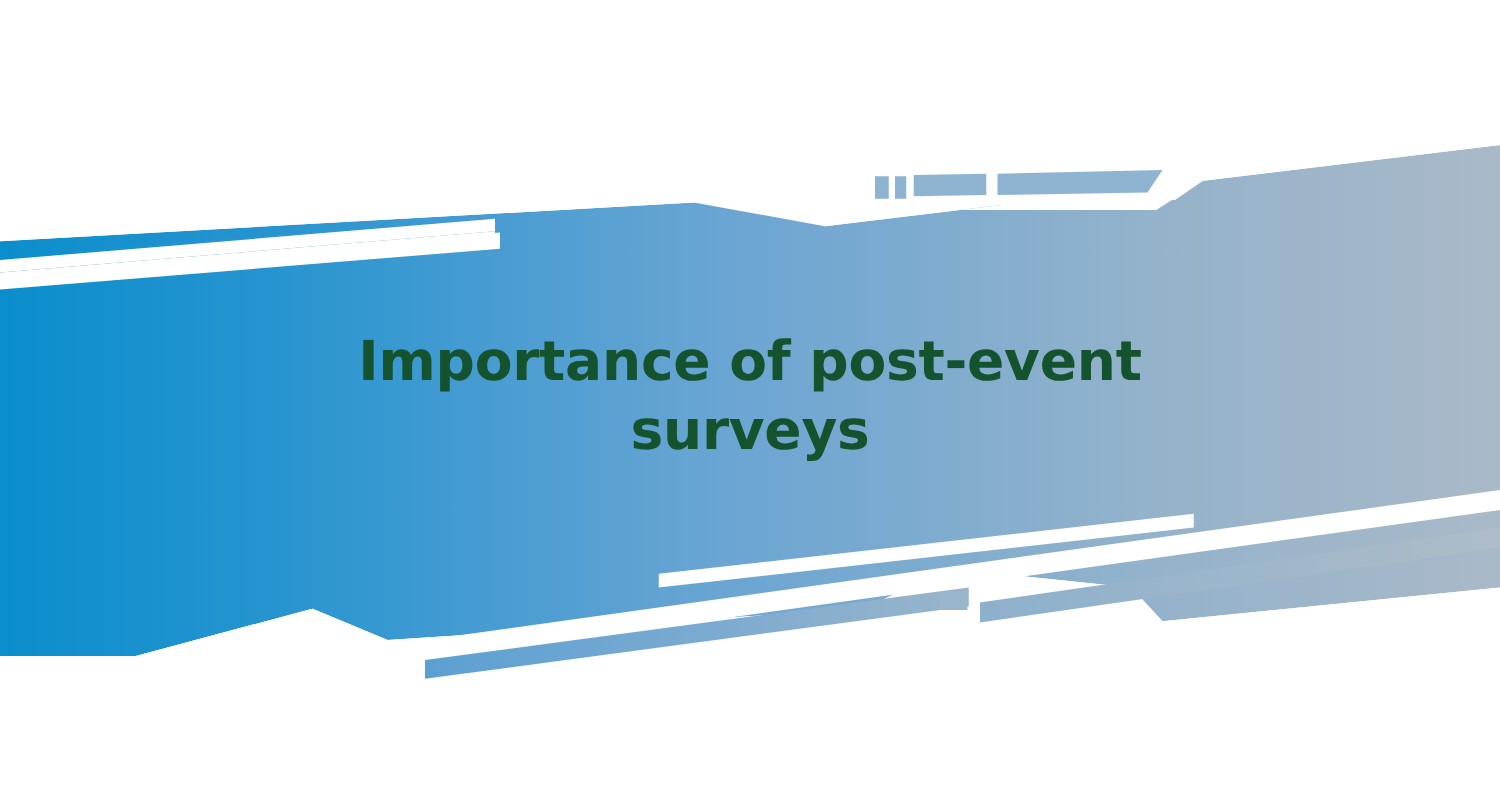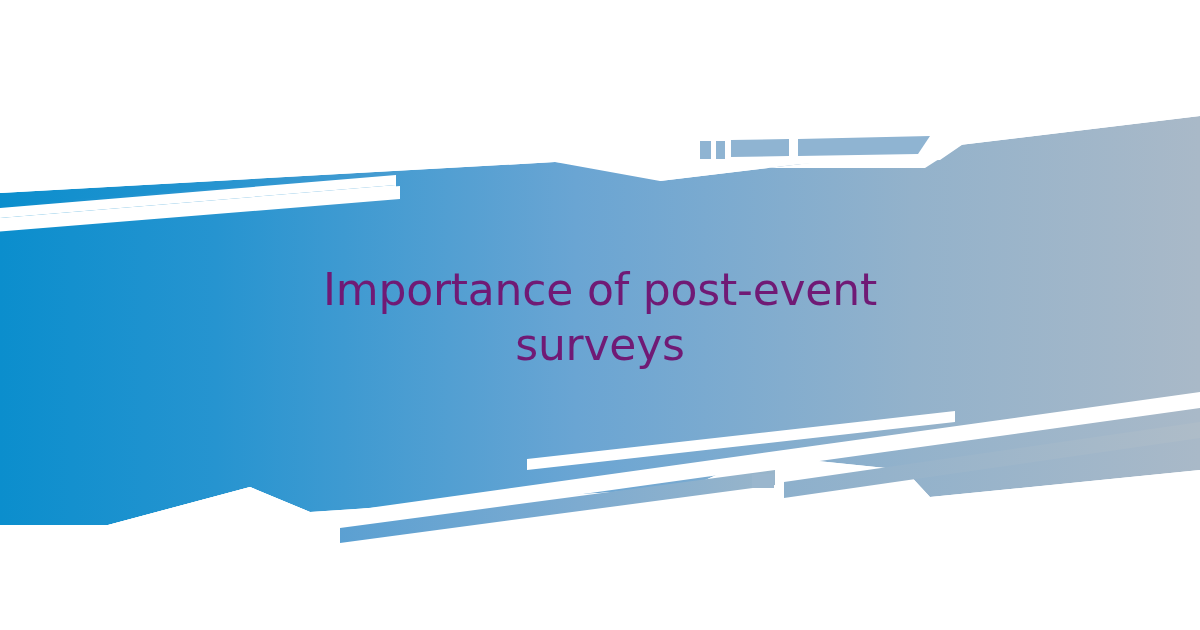--- a/index.html
+++ b/index.html
@@ -27,24 +27,24 @@
     display:flex;
     align-items:center;
     justify-content:center;
     pointer-events:none;
   }
   #banner-title {
     width:640px;
     text-align:center;
     font-family:"DejaVu Sans", sans-serif;
     font-size:44px;
-    font-weight:400;
+    font-weight:700;
     line-height:1.25;
     letter-spacing:-0.2px;
-    color:#701a75;
+    color:#14532d;
     transform:translateY(2px);
   }
 </style>
 </head>
 <body>
 
 <div id="banner">
 
   <svg id="banner-art" viewBox="0 0 1200 630" preserveAspectRatio="none">
     <defs>

